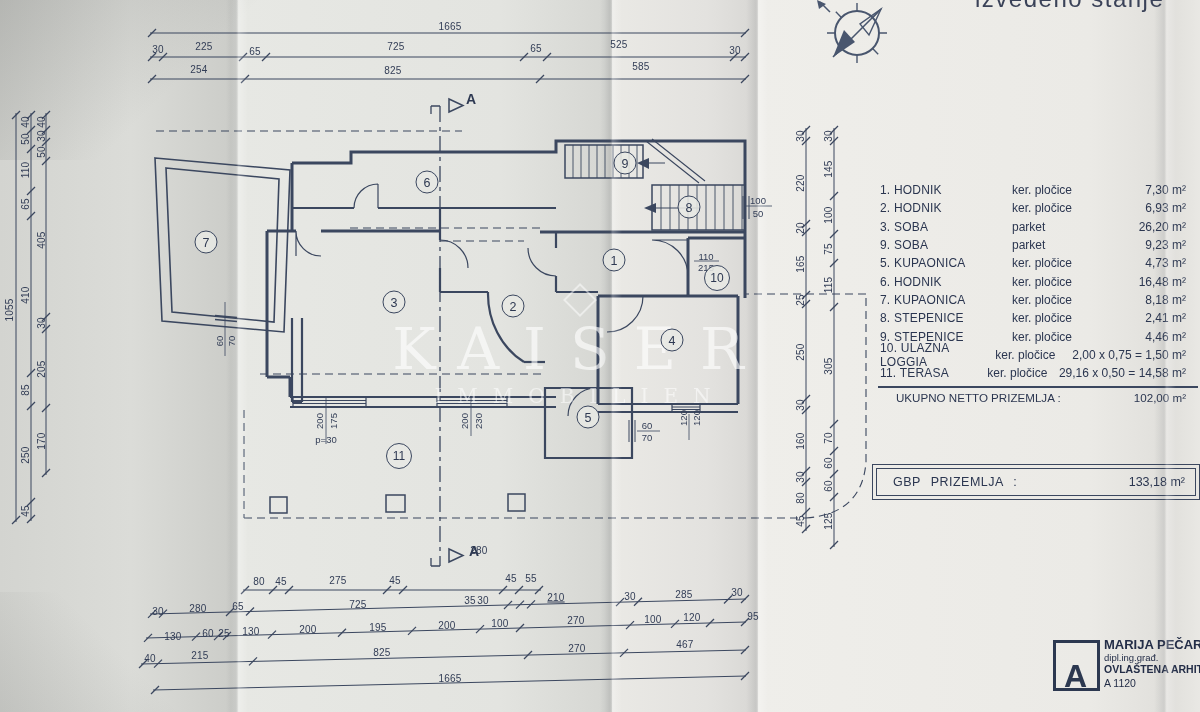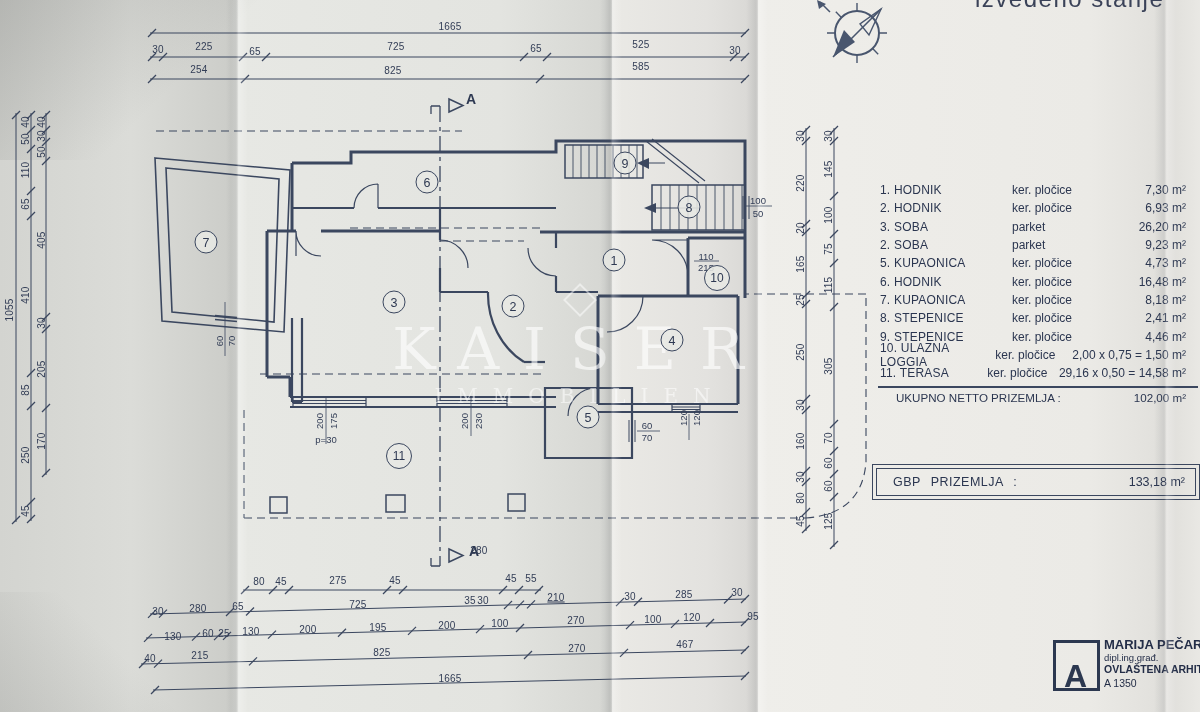--- a/index.html
+++ b/index.html
@@ -305,21 +305,21 @@
         <span class="l-name">2. HODNIK</span>
         <span class="l-mat">ker. pločice</span>
         <span class="l-area">6,93 m²</span>
       </div>
       <div class="lrow">
         <span class="l-name">3. SOBA</span>
         <span class="l-mat">parket</span>
         <span class="l-area">26,20 m²</span>
       </div>
       <div class="lrow">
-        <span class="l-name">2. SOBA</span>
+        <span class="l-name">9. SOBA</span>
         <span class="l-mat">parket</span>
         <span class="l-area">9,23 m²</span>
       </div>
       <div class="lrow">
         <span class="l-name">5. KUPAONICA</span>
         <span class="l-mat">ker. pločice</span>
         <span class="l-area">4,73 m²</span>
       </div>
       <div class="lrow">
         <span class="l-name">6. HODNIK</span>
@@ -364,33 +364,33 @@
       <span id="gbp-value">133,18 m²</span>
     </div>
   </div>
 
   <div id="stamp-box">
     <span id="stamp-letter">A</span>
   </div>
   <div id="stamp-name">MARIJA PEČARIĆ</div>
   <div id="stamp-degree">dipl.ing.građ.</div>
   <div id="stamp-role">OVLAŠTENA ARHITEKTICA</div>
-  <div id="stamp-license">A 1350</div>
+  <div id="stamp-license">A 1120</div>
 
   <div class="crease" style="left:226px"></div>
   <div class="crease" style="left:600px"></div>
   <div class="crease" style="left:746px"></div>
   <div class="crease" style="left:1154px"></div>
 <span class="dim" style="left: 450px; top: 26px;">1665</span>
     <span class="dim" style="left: 158px; top: 49px;">30</span>
     <span class="dim" style="left: 204px; top: 46px;">225</span>
     <span class="dim" style="left: 255px; top: 51px;">65</span>
     <span class="dim" style="left: 396px; top: 46px;">725</span>
     <span class="dim" style="left: 536px; top: 48px;">65</span>
-    <span class="dim" style="left: 641px; top: 44px;">525</span>
+    <span class="dim" style="left: 619px; top: 44px;">525</span>
     <span class="dim" style="left: 735px; top: 50px;">30</span>
     <span class="dim" style="left: 199px; top: 69px;">254</span>
     <span class="dim" style="left: 393px; top: 70px;">825</span>
     <span class="dim" style="left: 641px; top: 66px;">585</span>
     <span class="dim" style="left: 259px; top: 581px;">80</span>
     <span class="dim" style="left: 281px; top: 581px;">45</span>
     <span class="dim" style="left: 338px; top: 580px;">275</span>
     <span class="dim" style="left: 395px; top: 580px;">45</span>
     <span class="dim" style="left: 453px; top: 550px; margin-left: 26px;">280</span>
     <span class="dim" style="left: 511px; top: 578px;">45</span>

